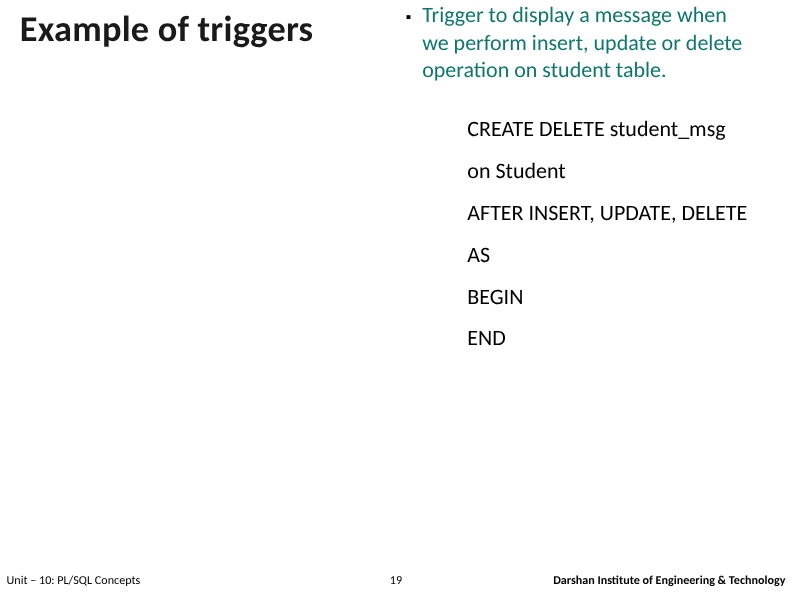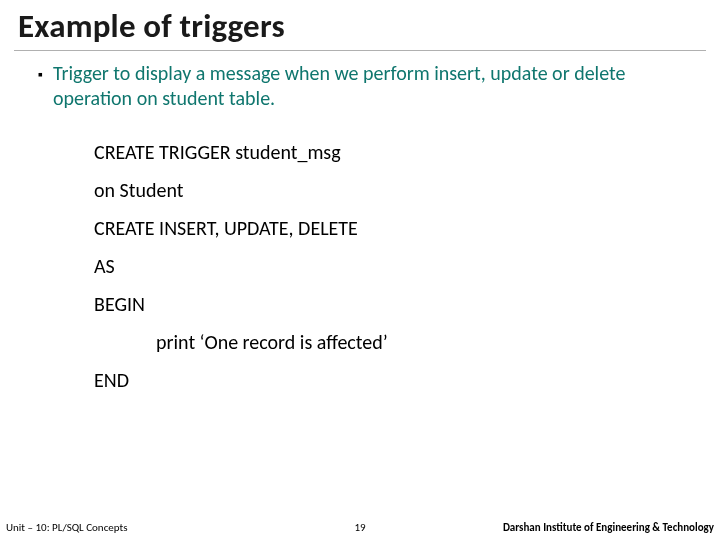--- a/index.html
+++ b/index.html
@@ -9,21 +9,21 @@
     background: #ffffff;
     font-family: Calibri, "Segoe UI", Arial, sans-serif;
     color: #000;
     position: relative;
     overflow: hidden;
   }
   .slide {
     width: 100%;
     height: 100%;
     display: flex;
-    flex-direction: column;
+    flex-direction: row;
   }
   .title {
     font-size: 33px;
     font-weight: 700;
     padding: 6px 18px 4px 18px;
     color: #1a1a1a;
     letter-spacing: 0.2px;
   }
   .divider {
     border: none;
@@ -91,26 +91,25 @@
 
 <div class="slide">
   <div class="title">Example of triggers</div>
   <hr class="divider">
   <div class="body">
     <div class="bullet-row">
       <span class="bullet">▪</span>
       <span class="bullet-text">Trigger to display a message when we perform insert, update or delete operation on student table.</span>
     </div>
     <div class="code-block">
-      <div class="code-line">CREATE TRIGGER student_msg</div>
+      <div class="code-line">CREATE DELETE student_msg</div>
       <div class="code-line">on Student</div>
-      <div class="code-line">CREATE INSERT, UPDATE, DELETE</div>
+      <div class="code-line">AFTER INSERT, UPDATE, DELETE</div>
       <div class="code-line">AS</div>
       <div class="code-line">BEGIN</div>
-      <div class="code-line indent">print ‘One record is affected’</div>
       <div class="code-line">END</div>
     </div>
   </div>
   <div class="footer">
     <span class="footer-left">Unit – 10: PL/SQL Concepts</span>
     <span class="footer-center">19</span>
     <span class="footer-right">Darshan Institute of Engineering &amp; Technology</span>
   </div>
 </div>
 

